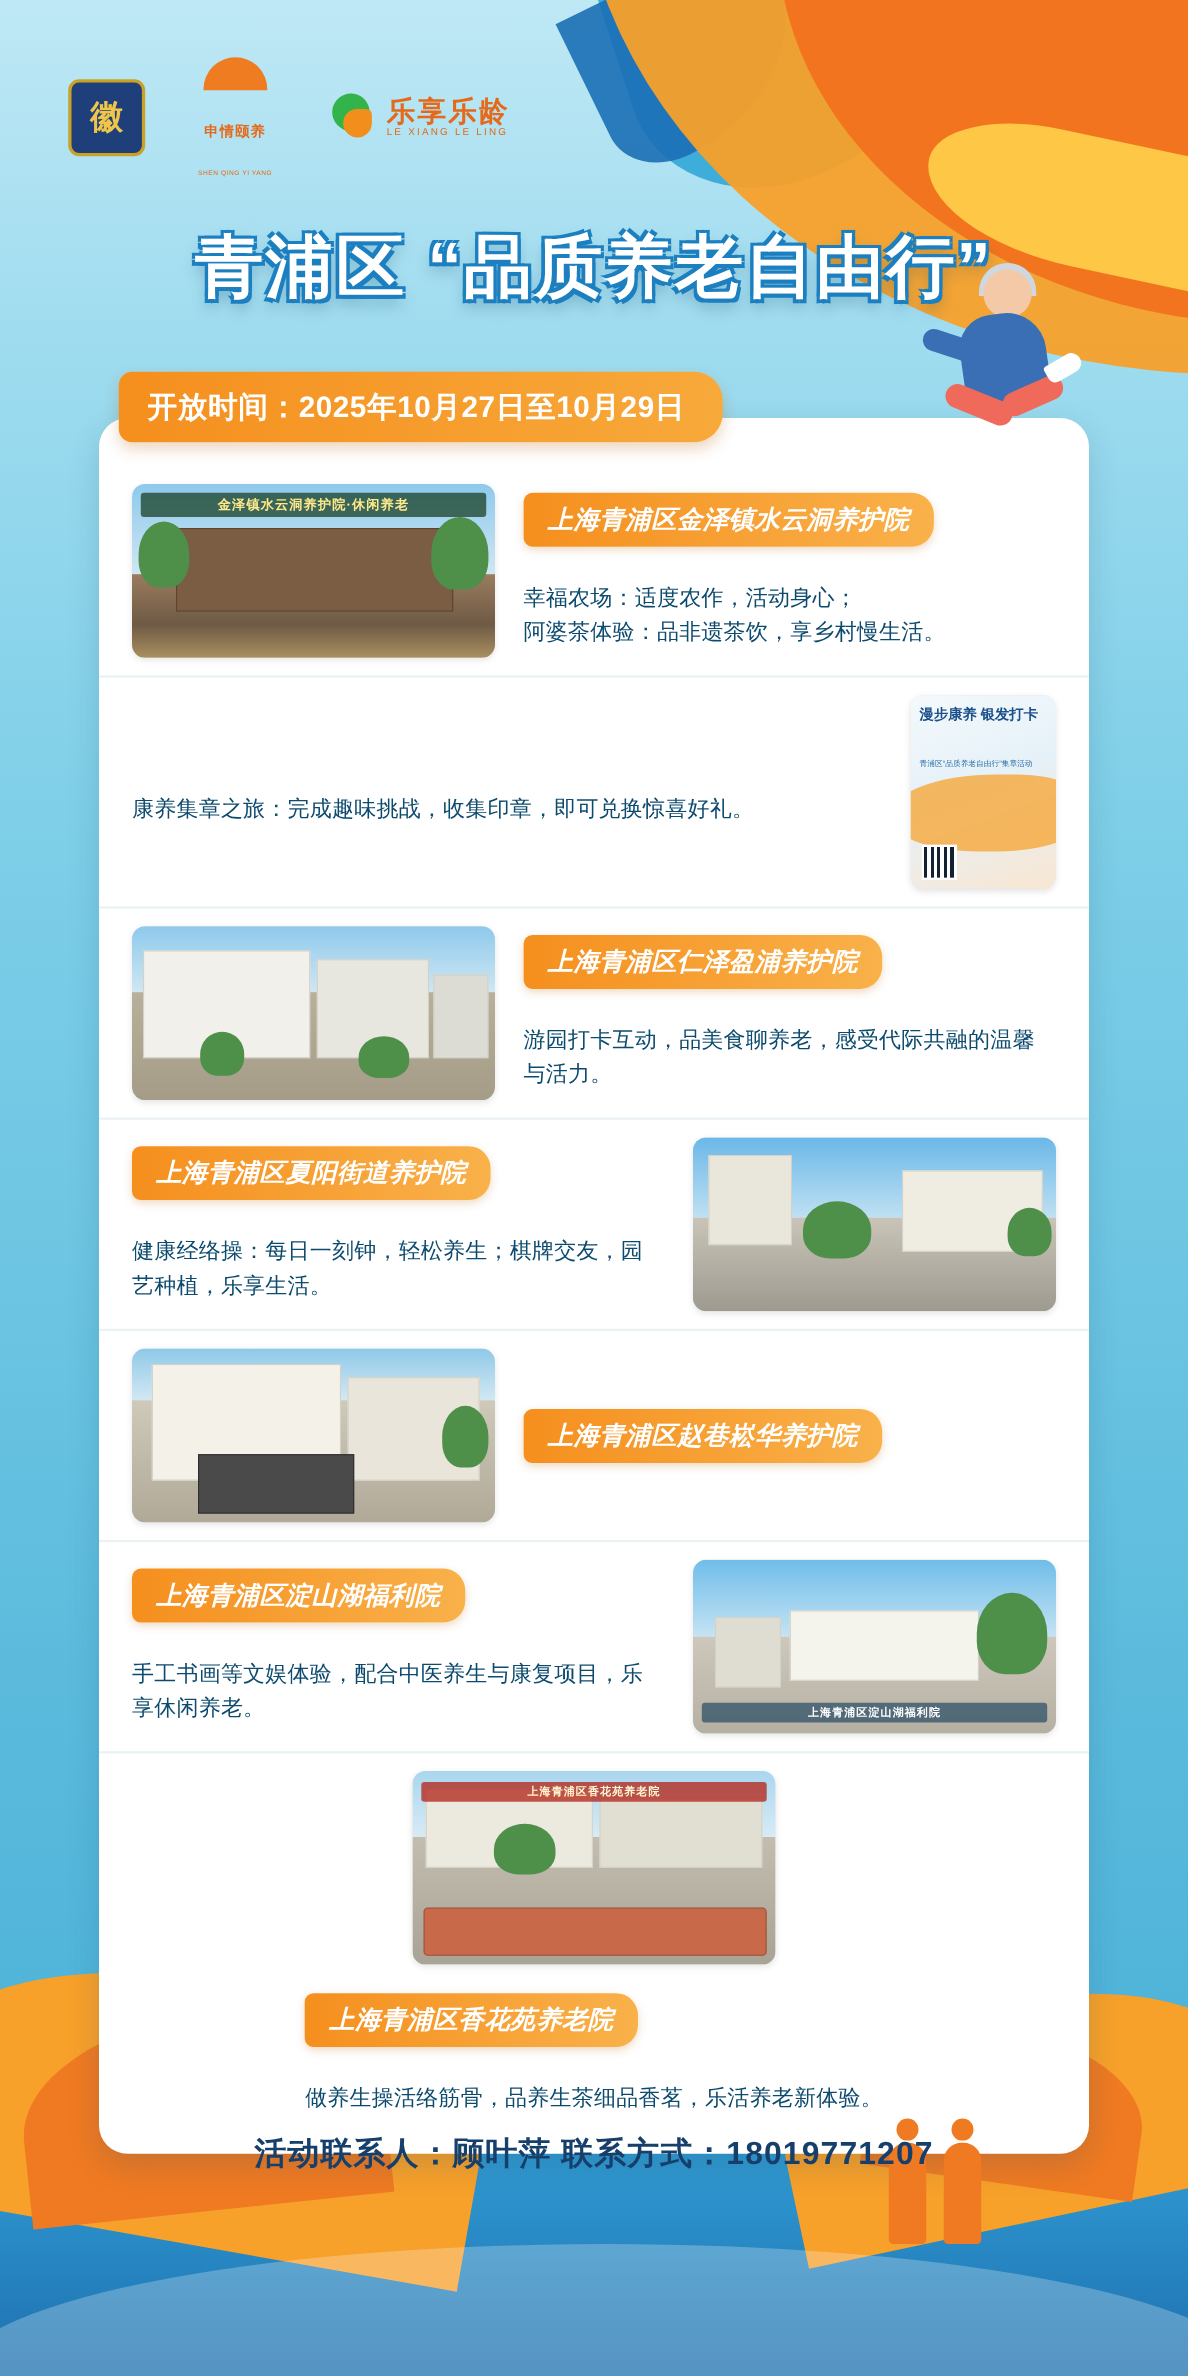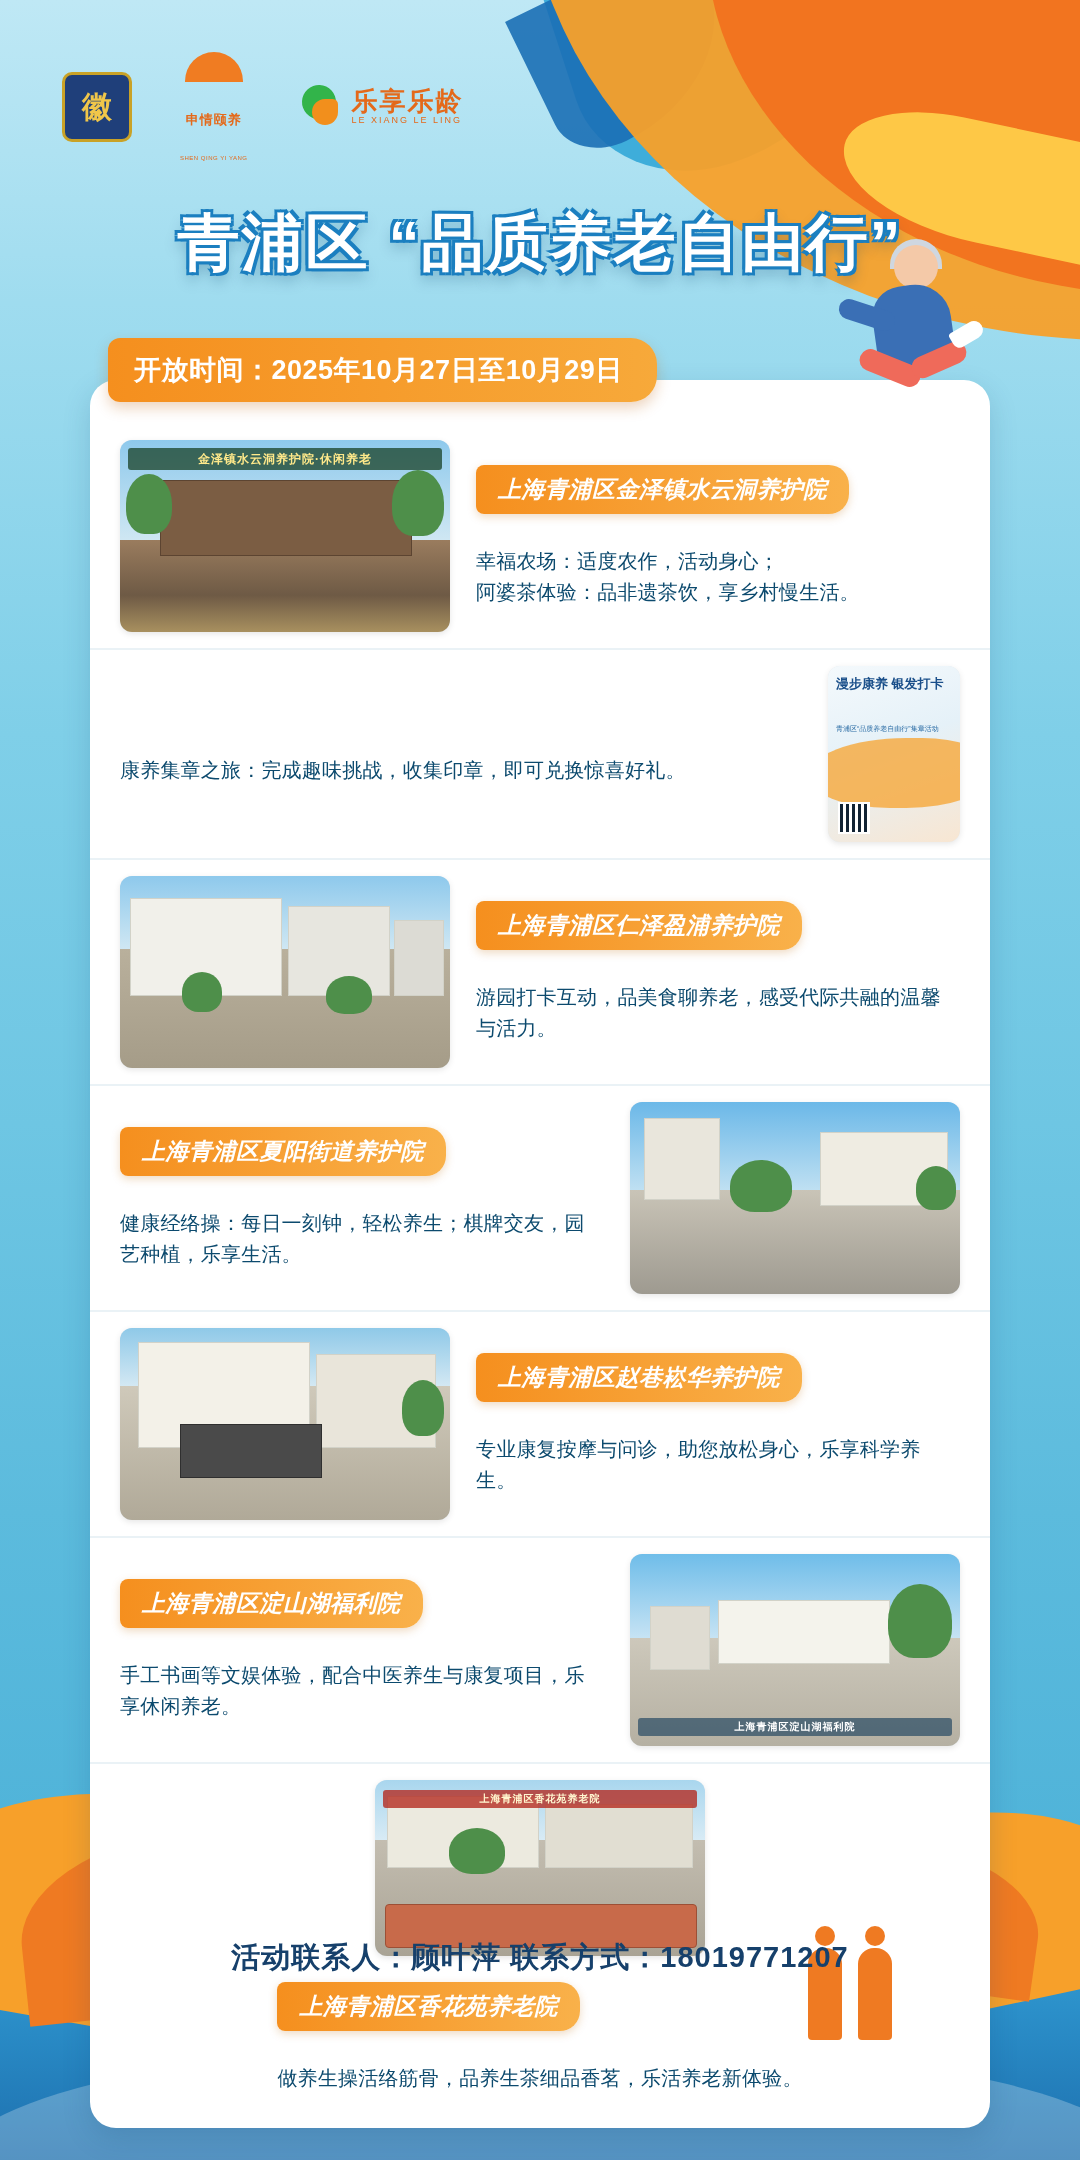--- a/index.html
+++ b/index.html
@@ -297,21 +297,21 @@
     border-bottom: 2px solid #eaf2f6;
     min-height: 168px;
     box-sizing: border-box;
   }
   .row:last-child { border-bottom: none; flex-direction: column; }
   .row.reverse { flex-direction: row-reverse; }
 
   .thumb {
     flex: 0 0 auto;
     width: 330px;
-    height: 192px;
+    height: 158px;
     border-radius: 12px;
     overflow: hidden;
     position: relative;
     background: #dfeaf0;
     box-shadow: 0 2px 6px rgba(0,0,0,.10);
   }
   .thumb.narrow {
     width: 132px;
     height: 176px;
   }
@@ -545,21 +545,20 @@
         <div class="thumb">
           <div class="sky" style="height:30%;background:linear-gradient(180deg,#8fc9e8 0%,#d3e8f3 100%);"></div>
           <div class="ground" style="height:70%;background:linear-gradient(180deg,#cfc9ba 0%,#b0a998 100%);"></div>
           <div class="bld" style="left:18px;top:14px;width:170px;height:104px;background:#f3f1e8;"></div>
           <div class="bld" style="left:196px;top:26px;width:118px;height:92px;background:#e9e5da;"></div>
           <div class="bld" style="left:60px;top:96px;width:140px;height:52px;background:#4a4a4a;border-color:#2f2f2f;"></div>
           <div class="tree" style="right:6px;top:52px;width:42px;height:56px;"></div>
         </div>
         <div class="content">
           <div class="badge">上海青浦区赵巷崧华养护院</div>
-          <div class="desc">专业康复按摩与问诊，助您放松身心，乐享科学养生。</div>
         </div>
       </div>
 
       <div class="row reverse">
         <div class="thumb">
           <div class="sky" style="height:44%;background:linear-gradient(180deg,#6fbde9 0%,#c6e3f4 100%);"></div>
           <div class="ground" style="height:56%;background:linear-gradient(180deg,#cdc8bb 0%,#b5b0a2 100%);"></div>
           <div class="bld" style="left:88px;top:46px;width:170px;height:62px;background:#f4f3ec;"></div>
           <div class="bld" style="left:20px;top:52px;width:58px;height:62px;background:#dfdcd2;"></div>
           <div class="tree" style="right:8px;top:30px;width:64px;height:74px;"></div>

